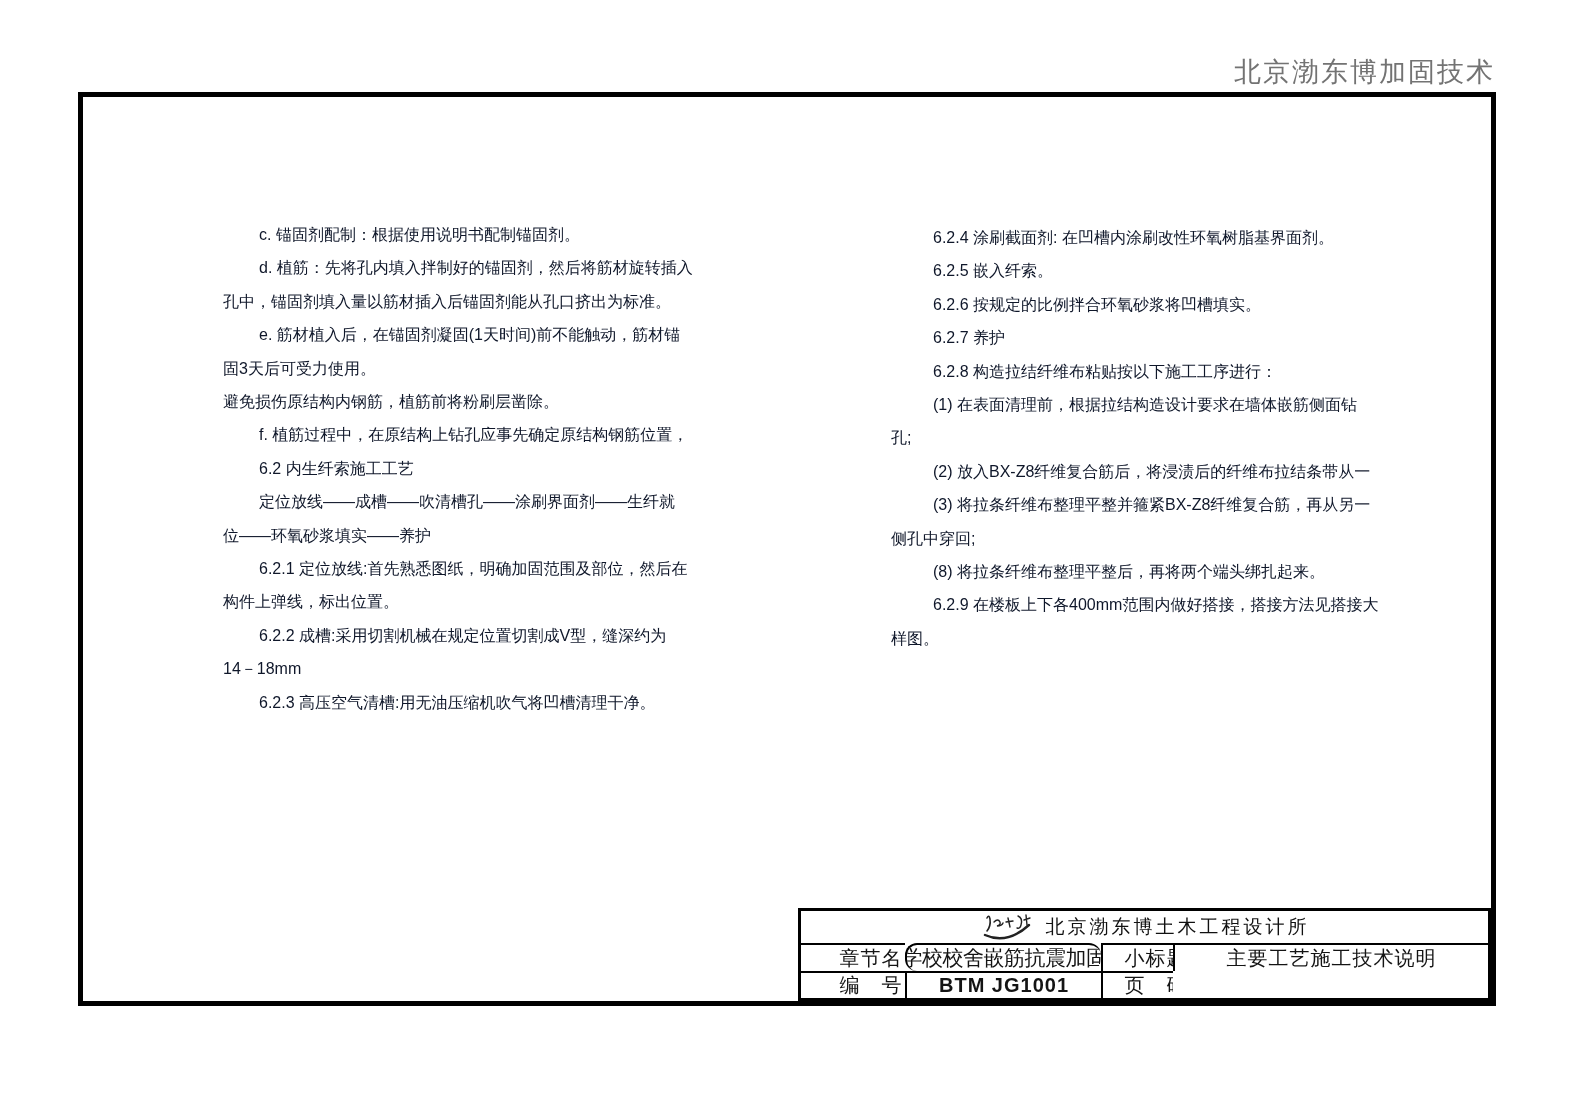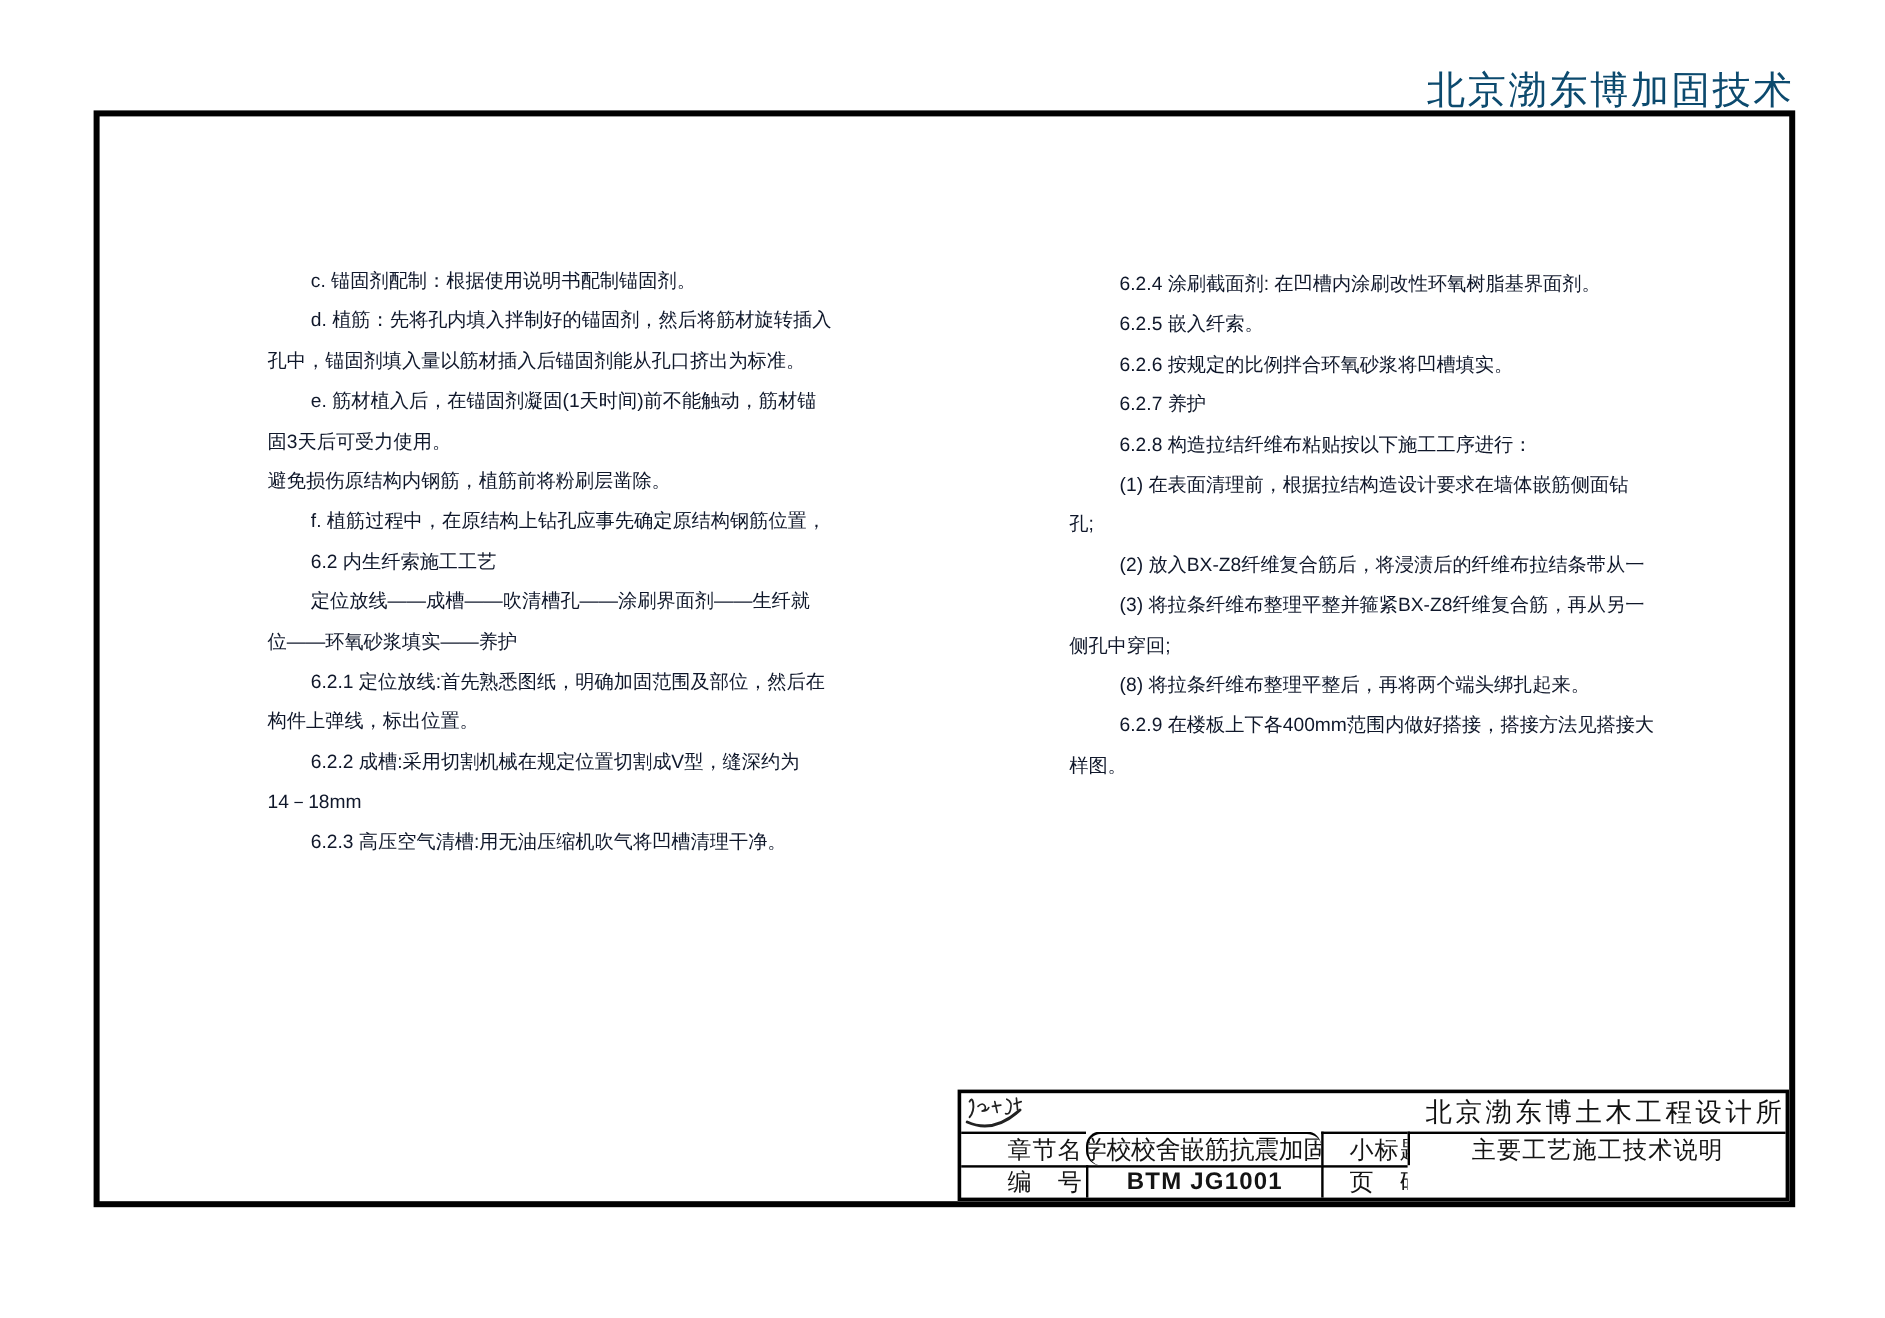--- a/index.html
+++ b/index.html
@@ -5,21 +5,21 @@
   html,body{margin:0;padding:0;}
   body{
     width:1571px;height:1098px;position:relative;background:#ffffff;
     font-family:"Liberation Sans","DejaVu Sans",sans-serif;color:#141414;
     overflow:hidden;
   }
   
   .tagline{
     position:absolute;top:54px;right:76px;
     font-family:"Liberation Serif","DejaVu Serif",serif;
-    font-size:32px;letter-spacing:2px;color:#0c4a6e;white-space:nowrap;
+    font-size:27px;letter-spacing:2px;color:#737373;white-space:nowrap;
   }
   
   .frame{
     position:absolute;left:78px;top:92px;width:1418px;height:914px;
     border:5px solid #000;box-sizing:border-box;background:#fff;
   }
   
   .col{position:absolute;font-size:16px;line-height:33.4px;color:#0f172a;}
   .col .line{white-space:nowrap;}
   .col-left{left:140px;top:121px;width:640px;}
@@ -33,21 +33,21 @@
     display:grid;grid-template-columns:104px 196px 72px 1fr;
     grid-template-rows:32px 28px 1fr;
   }
   .cell{
     display:flex;align-items:center;justify-content:center;
     border-left:2px solid #000;border-top:2px solid #000;
     box-sizing:border-box;overflow:hidden;white-space:nowrap;
   }
   .cell.no-l{border-left:none;}
   .cell.no-t{border-top:none;}
-  .cell-company{grid-column:1/5;gap:12px;font-size:22px;letter-spacing:3px;color:#111;justify-content:space-between;}
+  .cell-company{grid-column:1/5;gap:12px;font-size:19px;letter-spacing:3px;color:#111;}
   .lbl{font-size:20px;letter-spacing:1px;padding-left:36px;}
   .val-chapter{font-size:21px;letter-spacing:-0.5px;border-radius:12px;}
   .val-sub{font-size:20px;letter-spacing:1px;}
   .val-mono{font-size:20px;font-weight:bold;letter-spacing:1px;}
   .logo-svg{display:block;}
 </style>
 </head>
 <body>
 
 <div class="tagline">北京渤东博加固技术</div>

